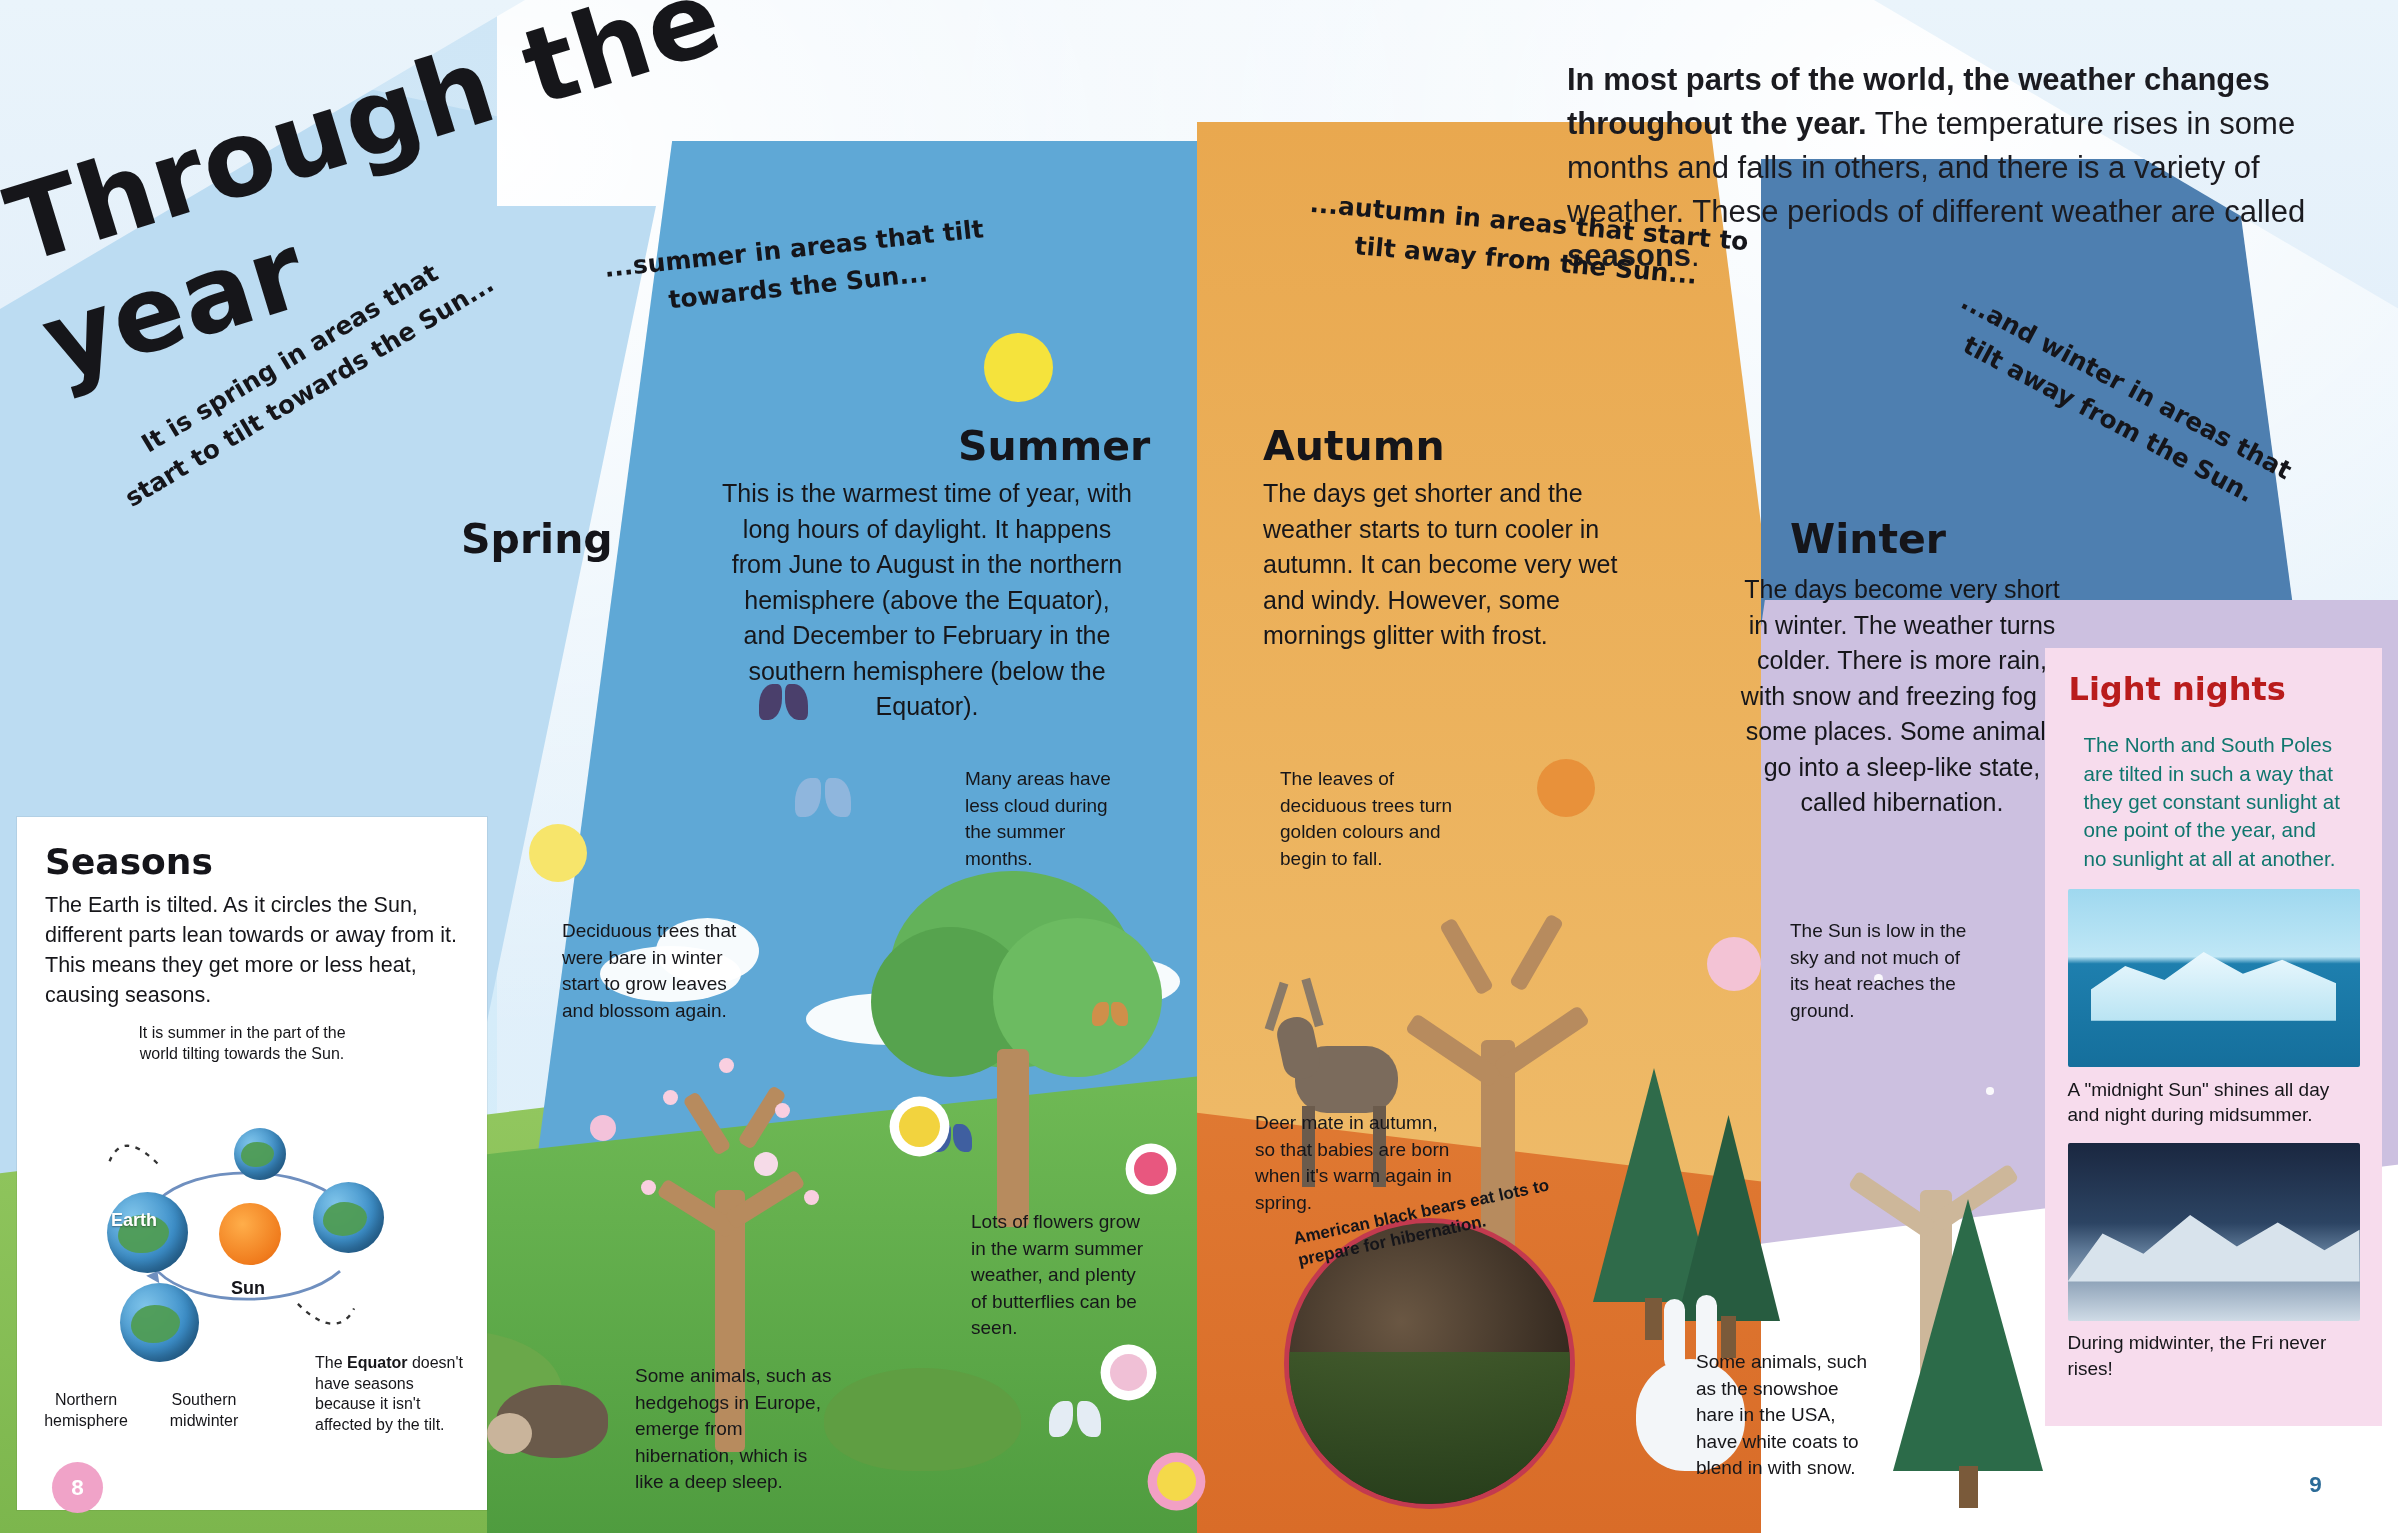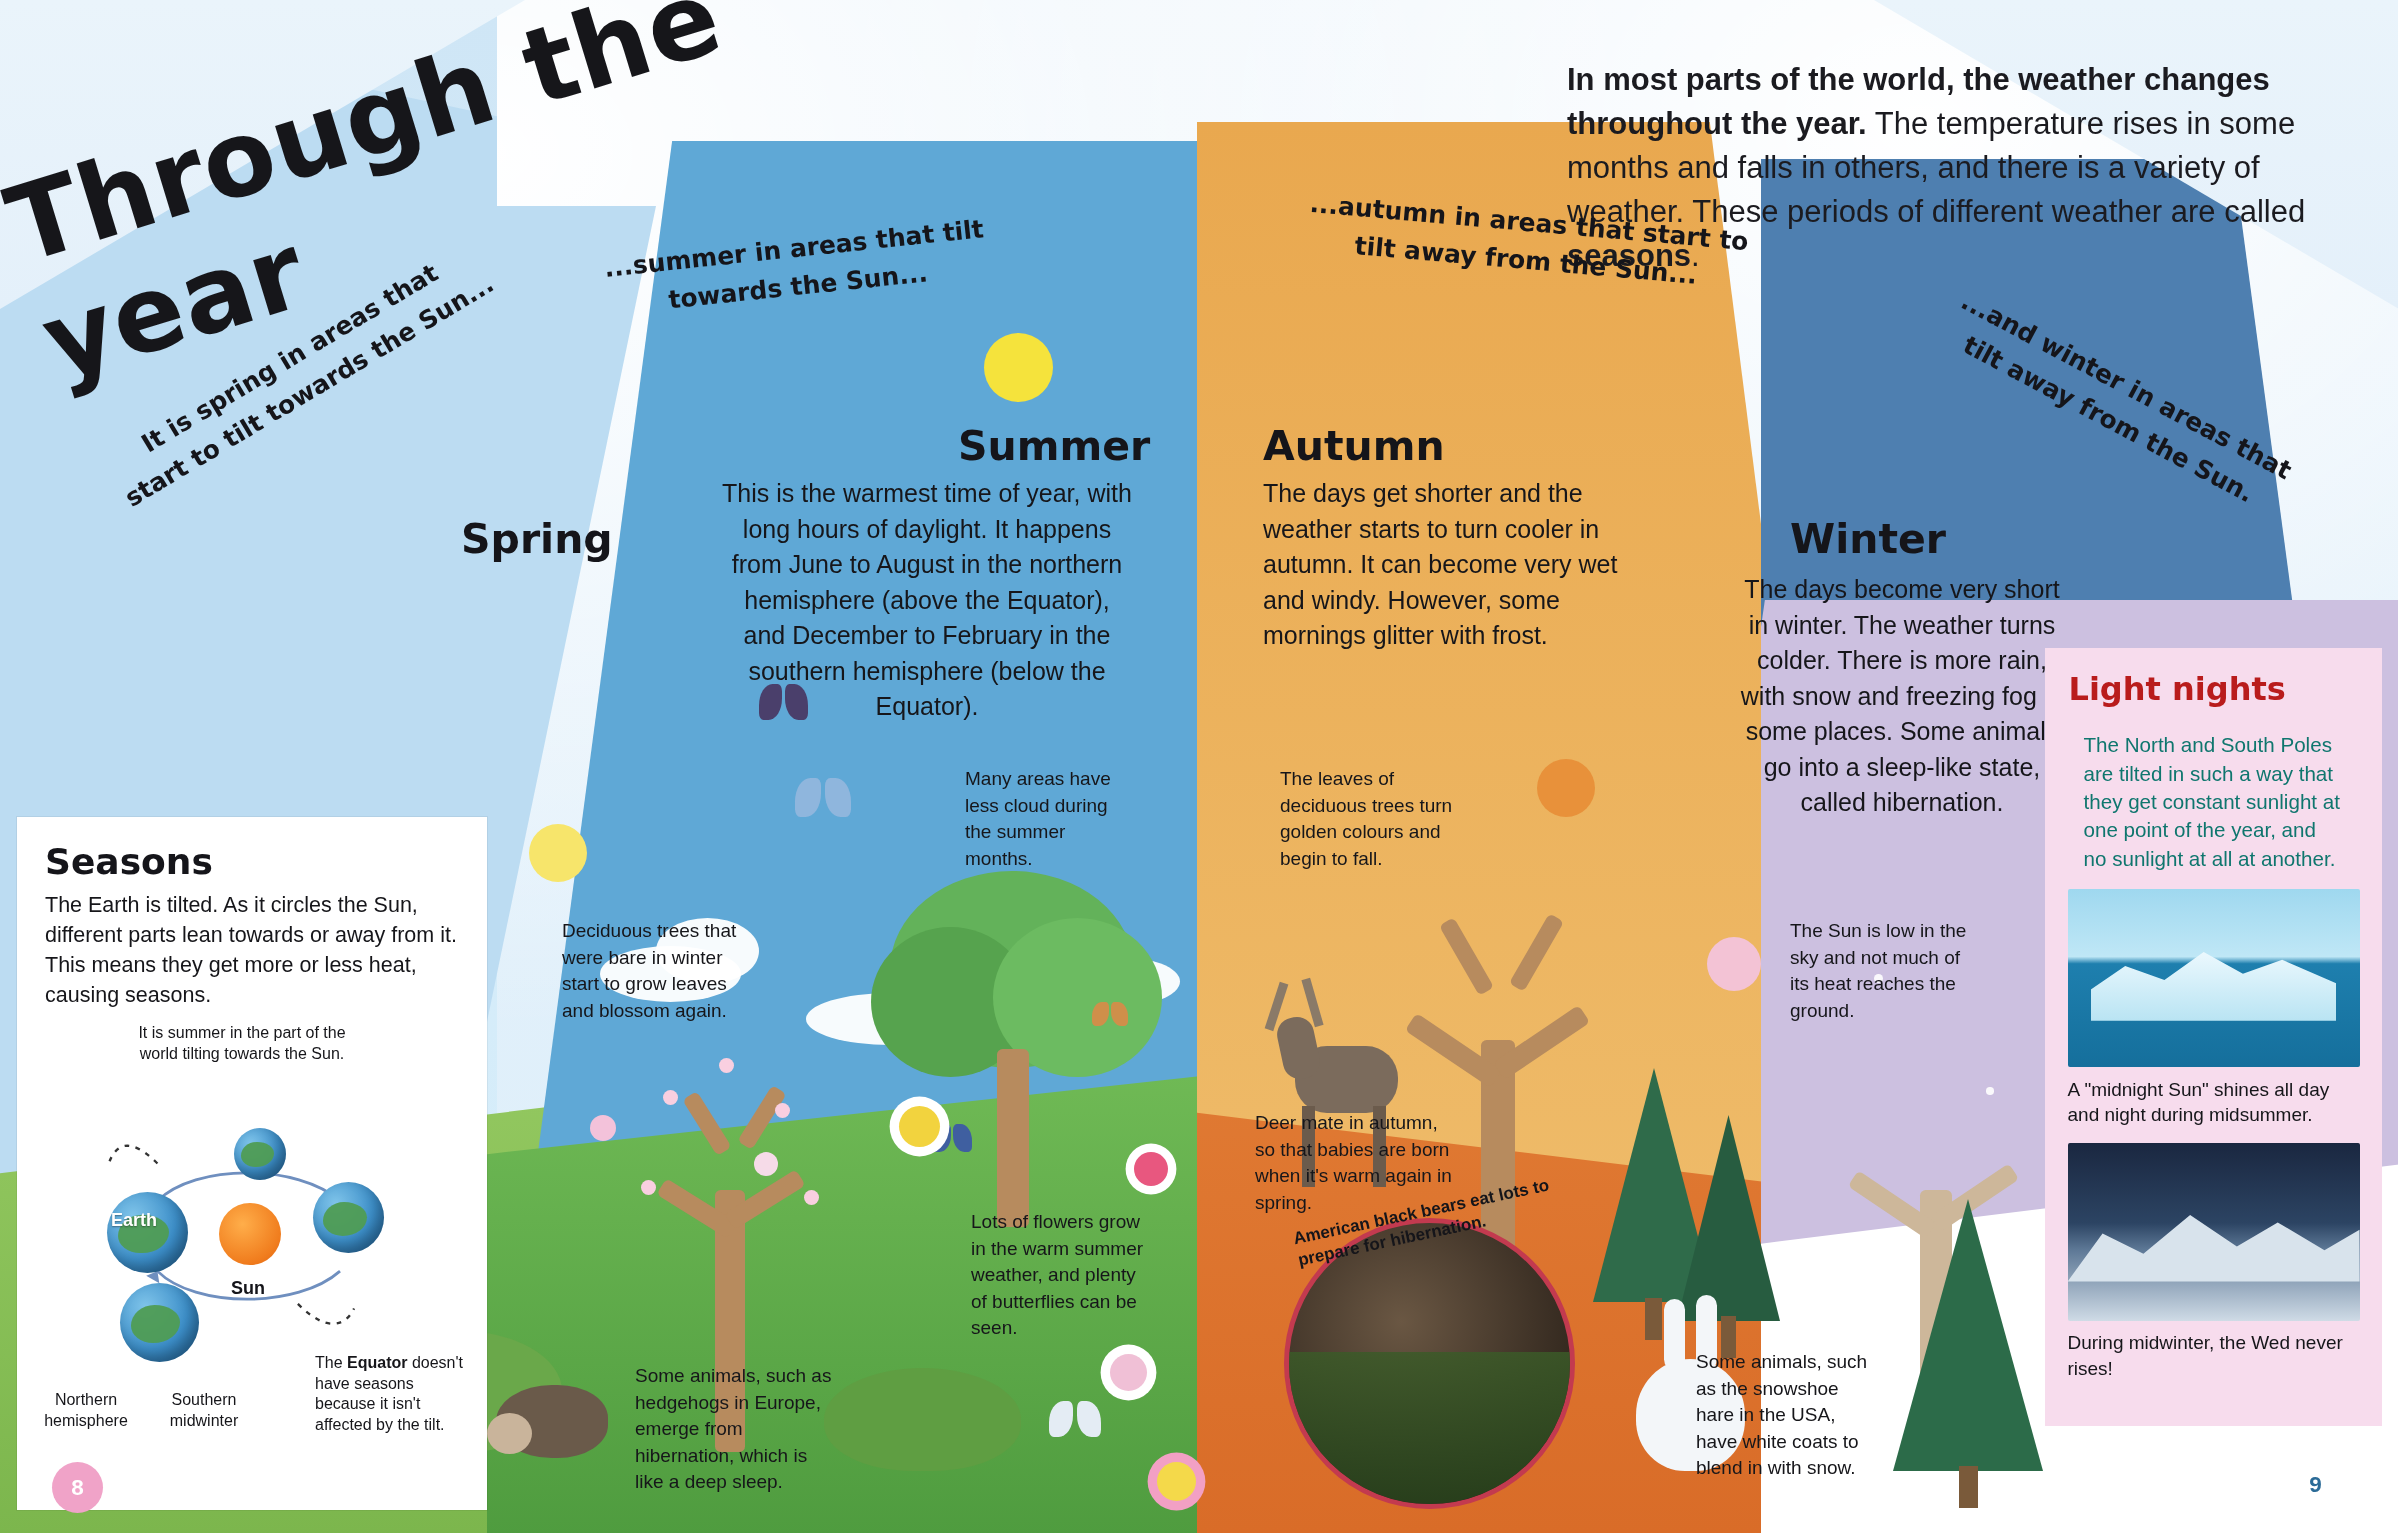--- a/index.html
+++ b/index.html
@@ -385,21 +385,21 @@
       </div>
     </div>
   </div>
 
   <div class="light-box">
     <h3>Light nights</h3>
     <p>The North and South Poles are tilted in such a way that they get constant sunlight at one point of the year, and no sunlight at all at another.</p>
     <div class="photo ice"></div>
     <div class="photo-cap">A "midnight Sun" shines all day and night during midsummer.</div>
     <div class="photo mount"></div>
-    <div class="photo-cap">During midwinter, the Wed never rises!</div>
+    <div class="photo-cap">During midwinter, the Fri never rises!</div>
   </div>
 
   <div class="pagenum left">8</div>
   <div class="flake">❄</div>
   <div class="pagenum right" style="background:transparent;color:#2b6b97;right:58px;bottom:24px;">9</div>
 
 </div>
 
 
 </body></html>

